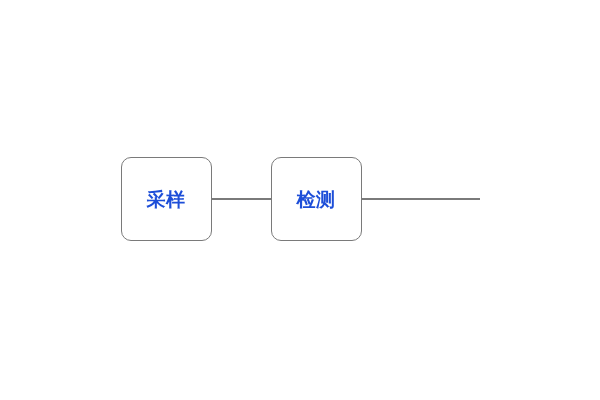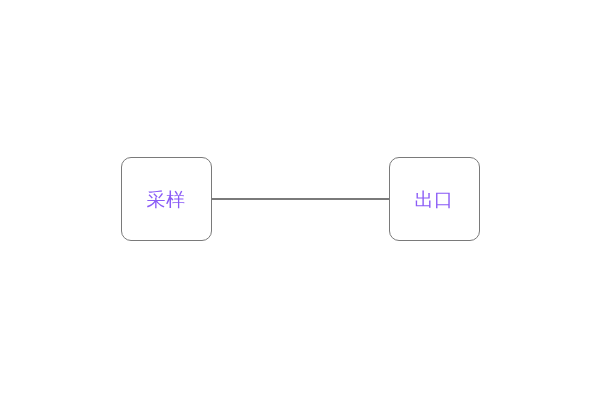--- a/index.html
+++ b/index.html
@@ -39,24 +39,24 @@
     border-radius: 10px;
     background: #ffffff;
     display: flex;
     align-items: center;
     justify-content: center;
     flex: 0 0 auto;
   }
   .node-label {
     font-size: 19px;
     line-height: 1;
-    color: #8b5cf6;
+    color: #1d4ed8;
     letter-spacing: 0.5px;
     white-space: nowrap;
-    font-weight: 400;
+    font-weight: 700;
   }
   .connector {
     flex: 0 0 auto;
     width: 59px;
     height: 1.5px;
     background: #7a7a7a;
   }
 </style>
 </head>
 <body>
@@ -64,25 +64,25 @@
 <div id="canvas">
 
   <div class="flow-row">
 
     <div class="node">
       <span class="node-label">采样</span>
     </div>
 
     <div class="connector"></div>
 
+    <div class="node">
+      <span class="node-label">检测</span>
+    </div>
 
     <div class="connector"></div>
 
 
     <div class="connector"></div>
 
-    <div class="node">
-      <span class="node-label">出口</span>
-    </div>
 
   </div>
 
 </div>
 
 </body></html>

